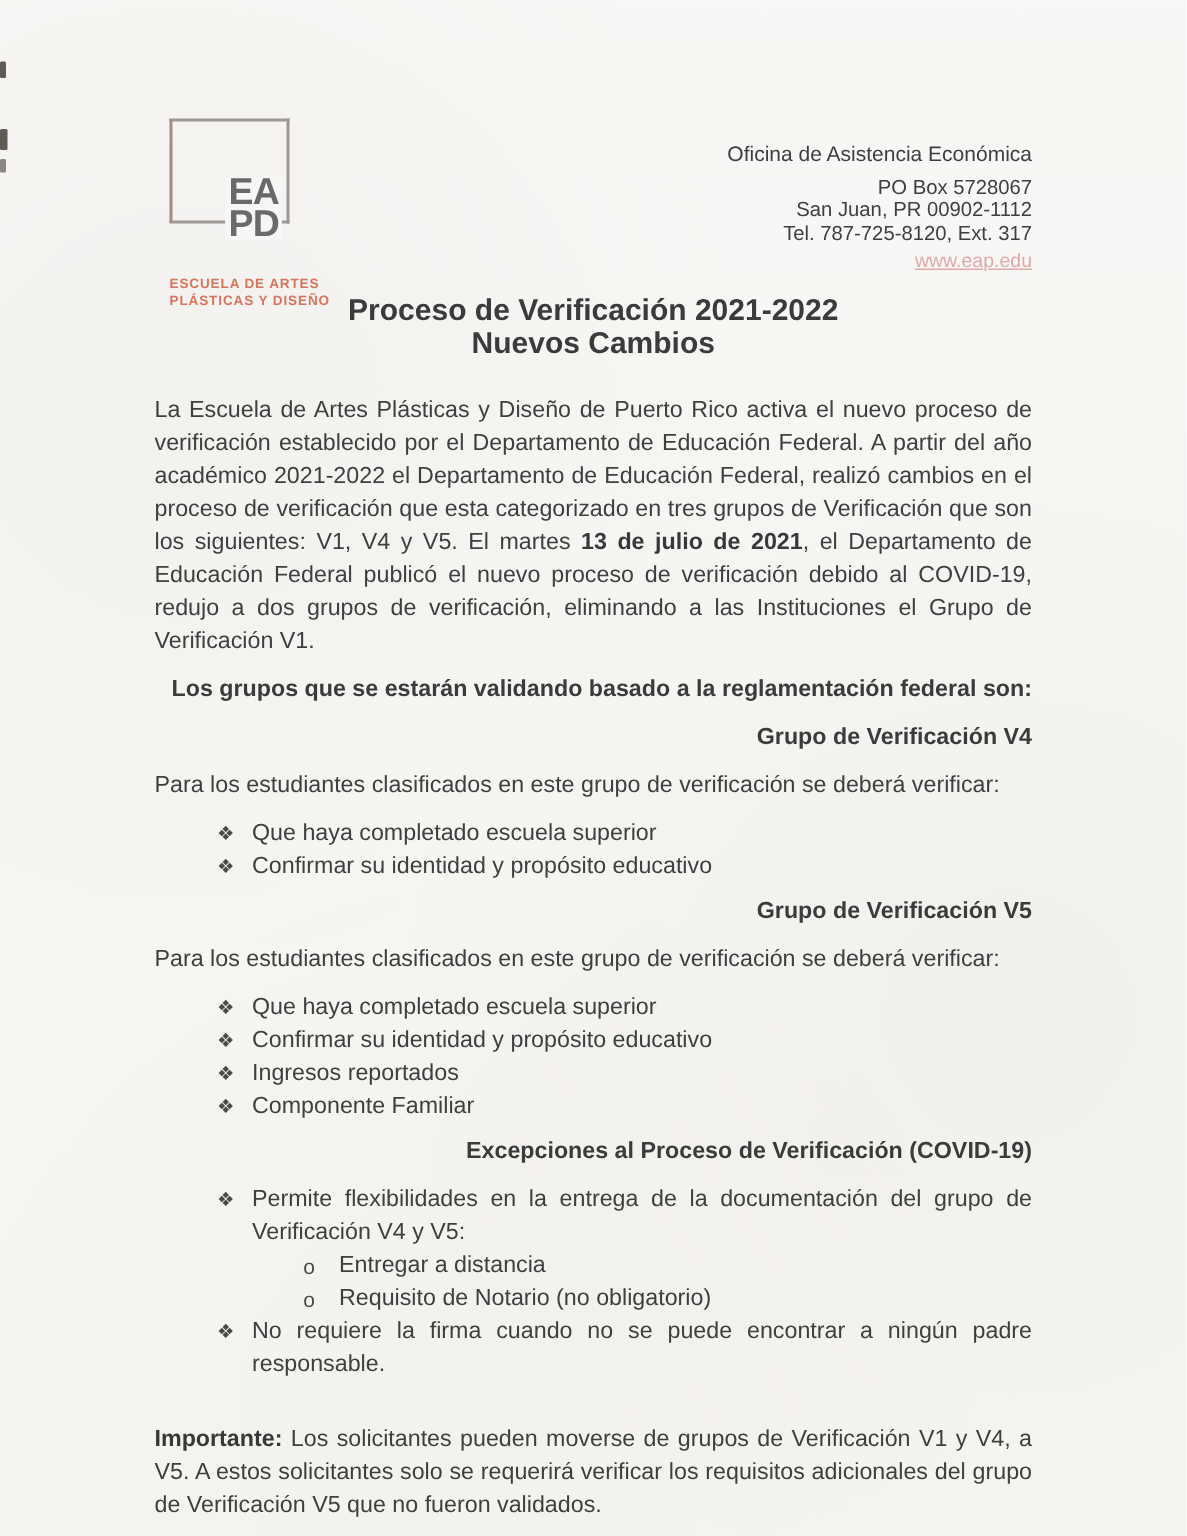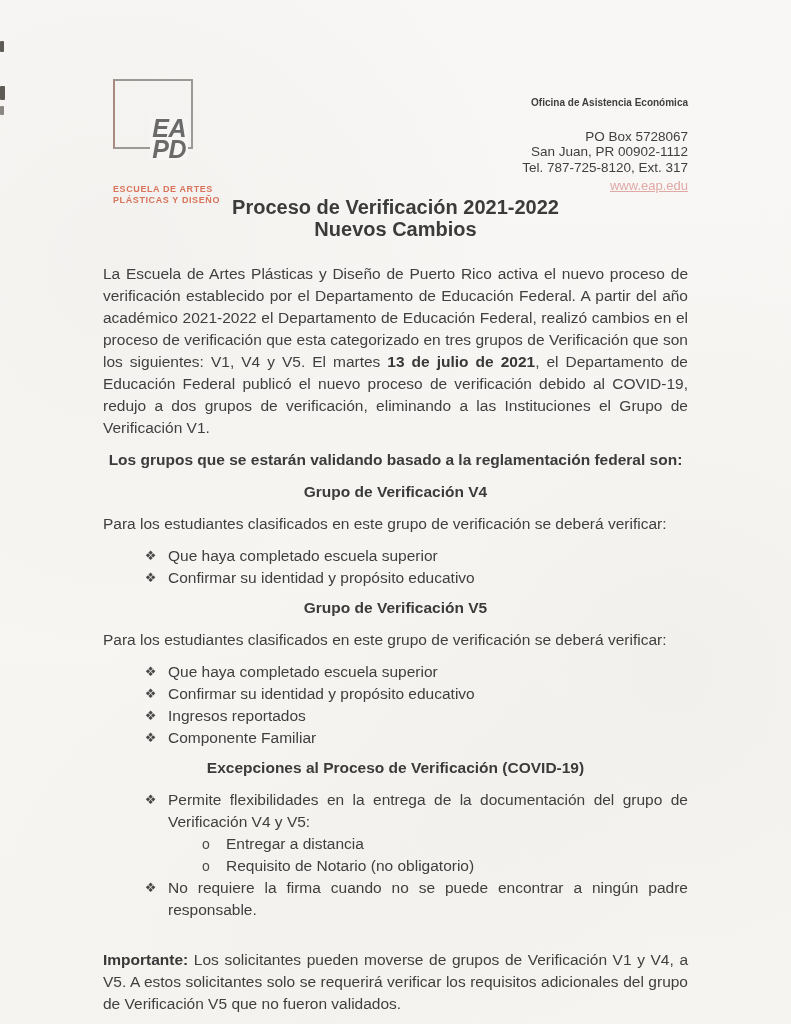--- a/index.html
+++ b/index.html
@@ -40,41 +40,40 @@
     right: 3px; bottom: -13px;
     font-weight: bold;
     font-size: 25px;
     line-height: 21px;
     letter-spacing: -0.5px;
     color: #6a6a6a;
     text-align: right;
     background: #f7f6f4;
     padding: 0 2px;
     white-space: pre-line;
-    font-style: italic;
   }
   .logo-sub {
     margin-top: 35px;
     color: #d9745a;
     font-size: 9px;
     font-weight: bold;
     letter-spacing: 0.6px;
     line-height: 11px;
     white-space: nowrap;
   }
 
   .contact {
     position: absolute;
     right: 103px; top: 95px;
     text-align: right;
     font-size: 13.5px;
     line-height: 15.5px;
     color: #3f3f3f;
   }
-  .contact-office { font-weight: bold; font-size: 10px; margin-bottom: 18px; }
+  .contact-office { font-weight: normal; font-size: 14px; margin-bottom: 6px; }
   .contact-web {
     display: inline-block;
     margin-top: 3px;
     color: #e0a9a6;
     text-decoration: underline;
     font-size: 13px;
     cursor: pointer;
   }
 
   
@@ -94,21 +93,21 @@
     color: #3b3b3b;
   }
 
   .content p { margin-bottom: 10px; text-align: justify; }
   .bold-line, .sec-heading {
     font-weight: bold;
     font-size: 15.5px;
     line-height: 22px;
     margin-bottom: 10px;
     color: #3b3b3b;
-    text-align: center;
+    text-align: right;
   }
 
   ul { list-style: none; margin-bottom: 8px; }
   .dlist > li { display: flex; padding-left: 40px; margin: 0; }
   .dlist .marker {
     width: 15px; flex: 0 0 15px;
     margin-right: 10px;
     font-size: 13px;
     line-height: 22px;
     color: #4a4a4a;

